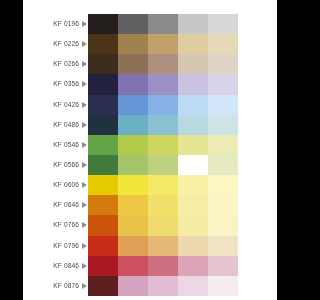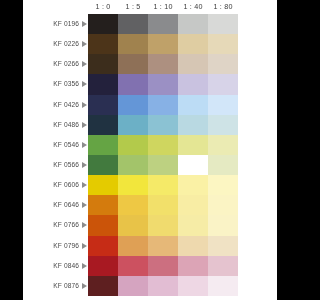--- a/index.html
+++ b/index.html
@@ -93,27 +93,20 @@
     width: 65px;
     height: 282px;
   }
 </style>
 </head>
 <body>
 
 <div id="chart-root">
   <div class="panel">
 
-    <div class="header-row">
-        <div class="col-header" style="left: 65px; width: 30px;">1 : 0</div>
-        <div class="col-header" style="left: 95px; width: 30px;">1 : 5</div>
-        <div class="col-header" style="left: 125px; width: 30px;">1 : 10</div>
-        <div class="col-header" style="left: 155px; width: 30px;">1 : 40</div>
-        <div class="col-header" style="left: 185px; width: 30px;">1 : 80</div>
-      </div>
 
     <div class="label-area">
         <div class="row-label" style="top: 0px; height: 20.1429px; line-height: 20.1429px;">KF 0196</div>
         <div class="row-arrow" style="top: 0px; height: 20.1429px;">
           <svg width="5" height="6" viewBox="0 0 5 6" aria-hidden="true">
             <polygon points="0,0 5,3 0,6" fill="#8c8c8c"></polygon>
           </svg>
         </div>
         <div class="row-label" style="top: 20.1429px; height: 20.1429px; line-height: 20.1429px;">KF 0226</div>
         <div class="row-arrow" style="top: 20.1429px; height: 20.1429px;">

